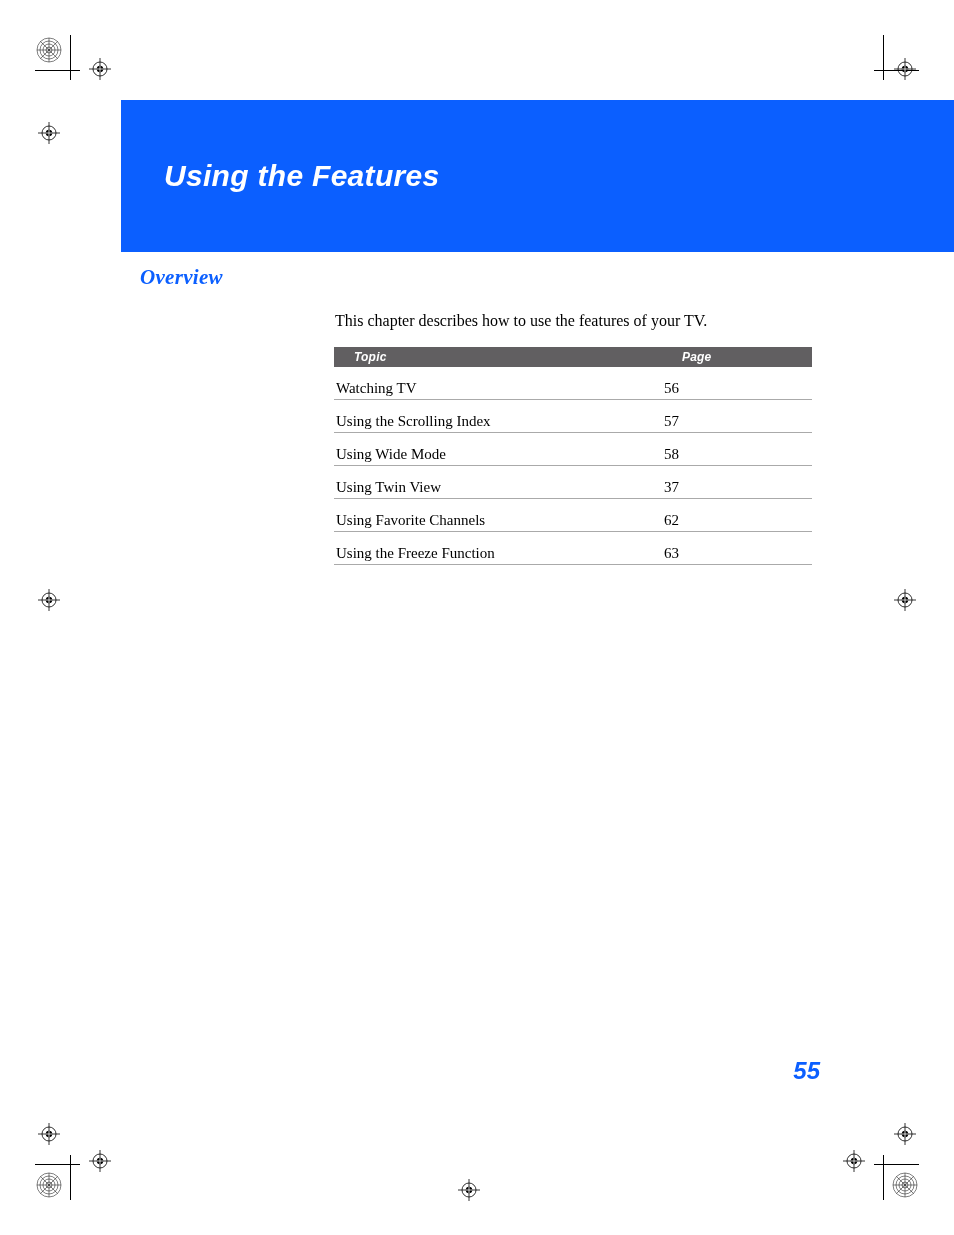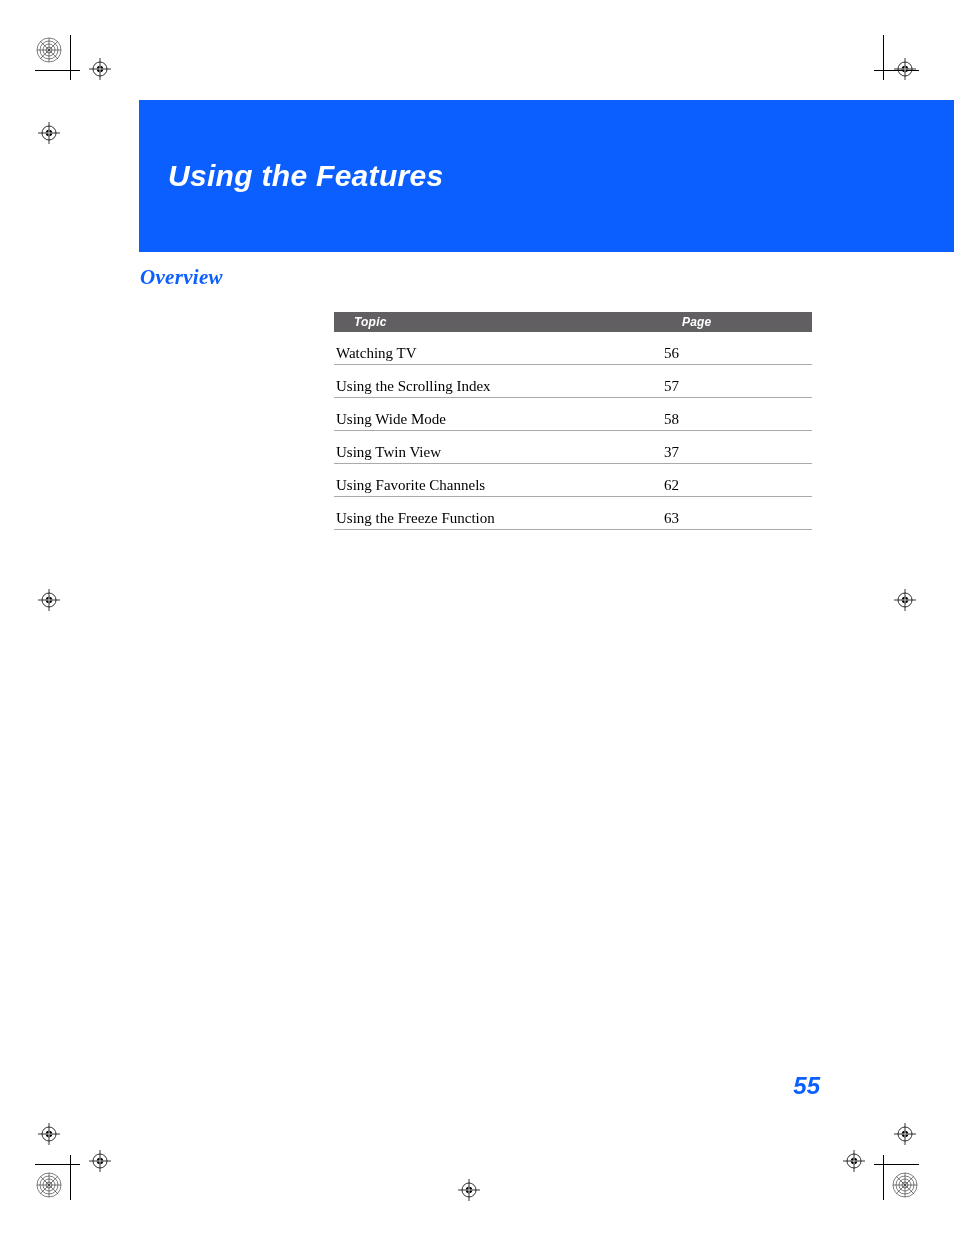--- a/index.html
+++ b/index.html
@@ -32,37 +32,37 @@
     
     .reg-mark svg { width: 100%; height: 100%; }
     
     .rosette { position: absolute; width: 26px; height: 26px; }
     .ros-1 { top: 37px; left: 36px; }
     .ros-2 { bottom: 37px; left: 36px; }
     .ros-3 { bottom: 37px; right: 36px; }
     .rosette svg { width: 100%; height: 100%; }
     
     
-    .banner { position: absolute; top: 100px; left: 139px; right: 0; height: 152px; background: #0b5fff; display: flex; align-items: center; padding-left: 29px; }
+    .banner { position: absolute; top: 100px; left: 121px; right: 0; height: 152px; background: #0b5fff; display: flex; align-items: center; padding-left: 43px; }
     .banner-title { color: #fff; font-family: "Segoe UI", Arial, sans-serif; font-weight: 700; font-style: italic; font-size: 30px; letter-spacing: 0.3px; }
     
     
     .overview { position: absolute; top: 265px; left: 140px; width: 680px; }
     .overview-heading { color: #0b5fff; font-family: Liberation Serif, serif; font-weight: 700; font-style: italic; font-size: 21px; margin-bottom: 22px; letter-spacing: 0.3px; }
     .overview-text { margin-left: 195px; font-size: 16px; color: #000; margin-bottom: 17px; }
     
     
     .toc-table { margin-left: 194px; width: 478px; border-collapse: collapse; }
     .toc-table thead th { background: #615f61; color: #fff; font-family: "Segoe UI", Arial, sans-serif; font-weight: 700; font-style: italic; font-size: 12px; text-align: left; padding: 3px 20px; letter-spacing: 0.2px; }
     .toc-table thead th.page-col { width: 150px; }
     .toc-table tbody td { font-size: 15px; padding: 13px 4px 2px 2px; border-bottom: 1px solid #aaa; color: #000; }
     .toc-table tbody td.page-cell { }
     
     
-    .page-number { position: absolute; bottom: 135px; right: 134px; color: #0b5fff; font-family: "Segoe UI", Arial, sans-serif; font-weight: 700; font-style: italic; font-size: 24px; text-align: right; }
+    .page-number { position: absolute; bottom: 150px; right: 134px; color: #0b5fff; font-family: "Segoe UI", Arial, sans-serif; font-weight: 700; font-style: italic; font-size: 24px; text-align: right; }
   </style>
 </head>
 <body>
 
 <div class="page">
 
   <div class="crop-line crop-tl-h"></div>
   <div class="crop-line crop-tl-v"></div>
   <div class="crop-line crop-tr-h"></div>
   <div class="crop-line crop-tr-v"></div>
@@ -188,20 +188,21 @@
           <line x1="21.5" y1="4.5" x2="4.5" y2="21.5"></line>
         </g>
       </svg></div>
 
   <div class="banner">
     <div class="banner-title">Using the Features</div>
   </div>
 
   <div class="overview">
     <div class="overview-heading">Overview</div>
+    <div class="overview-text">This chapter describes how to use the features of your TV.</div>
 
     <table class="toc-table">
       <thead>
         <tr>
           <th>Topic</th>
           <th class="page-col">Page</th>
         </tr>
       </thead>
       <tbody id="toc-body">
           <tr>

